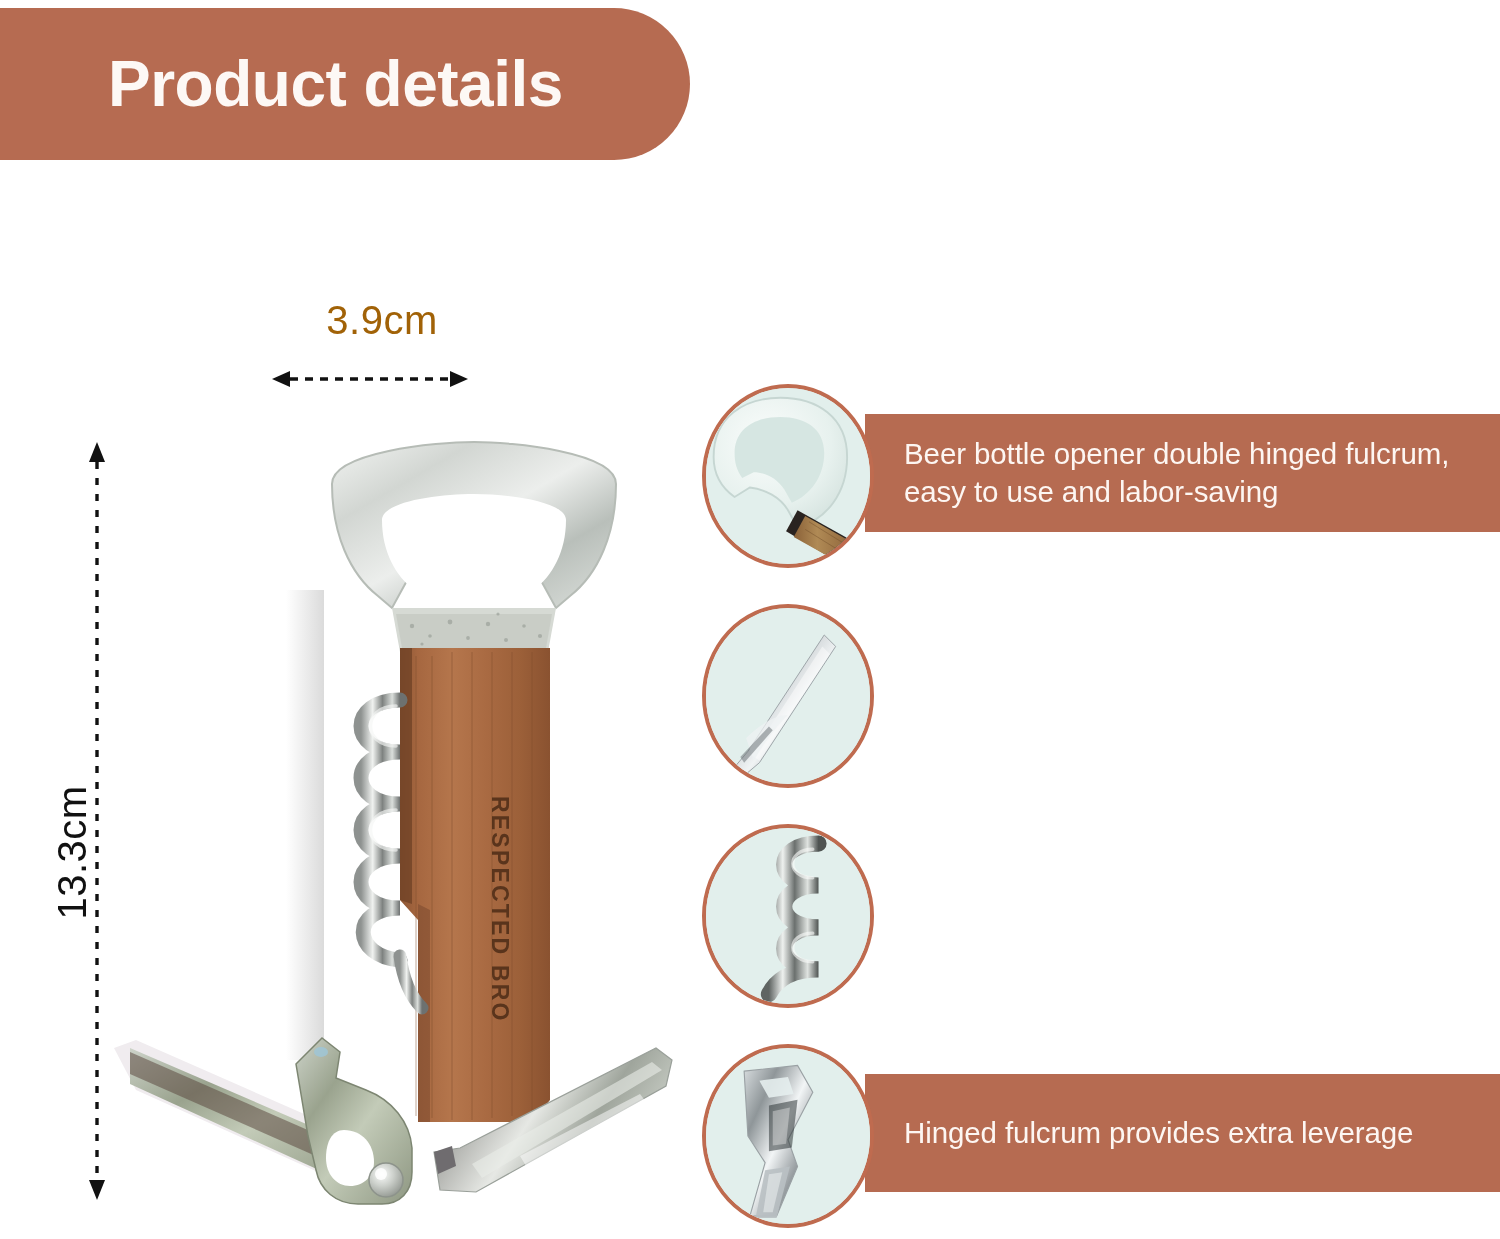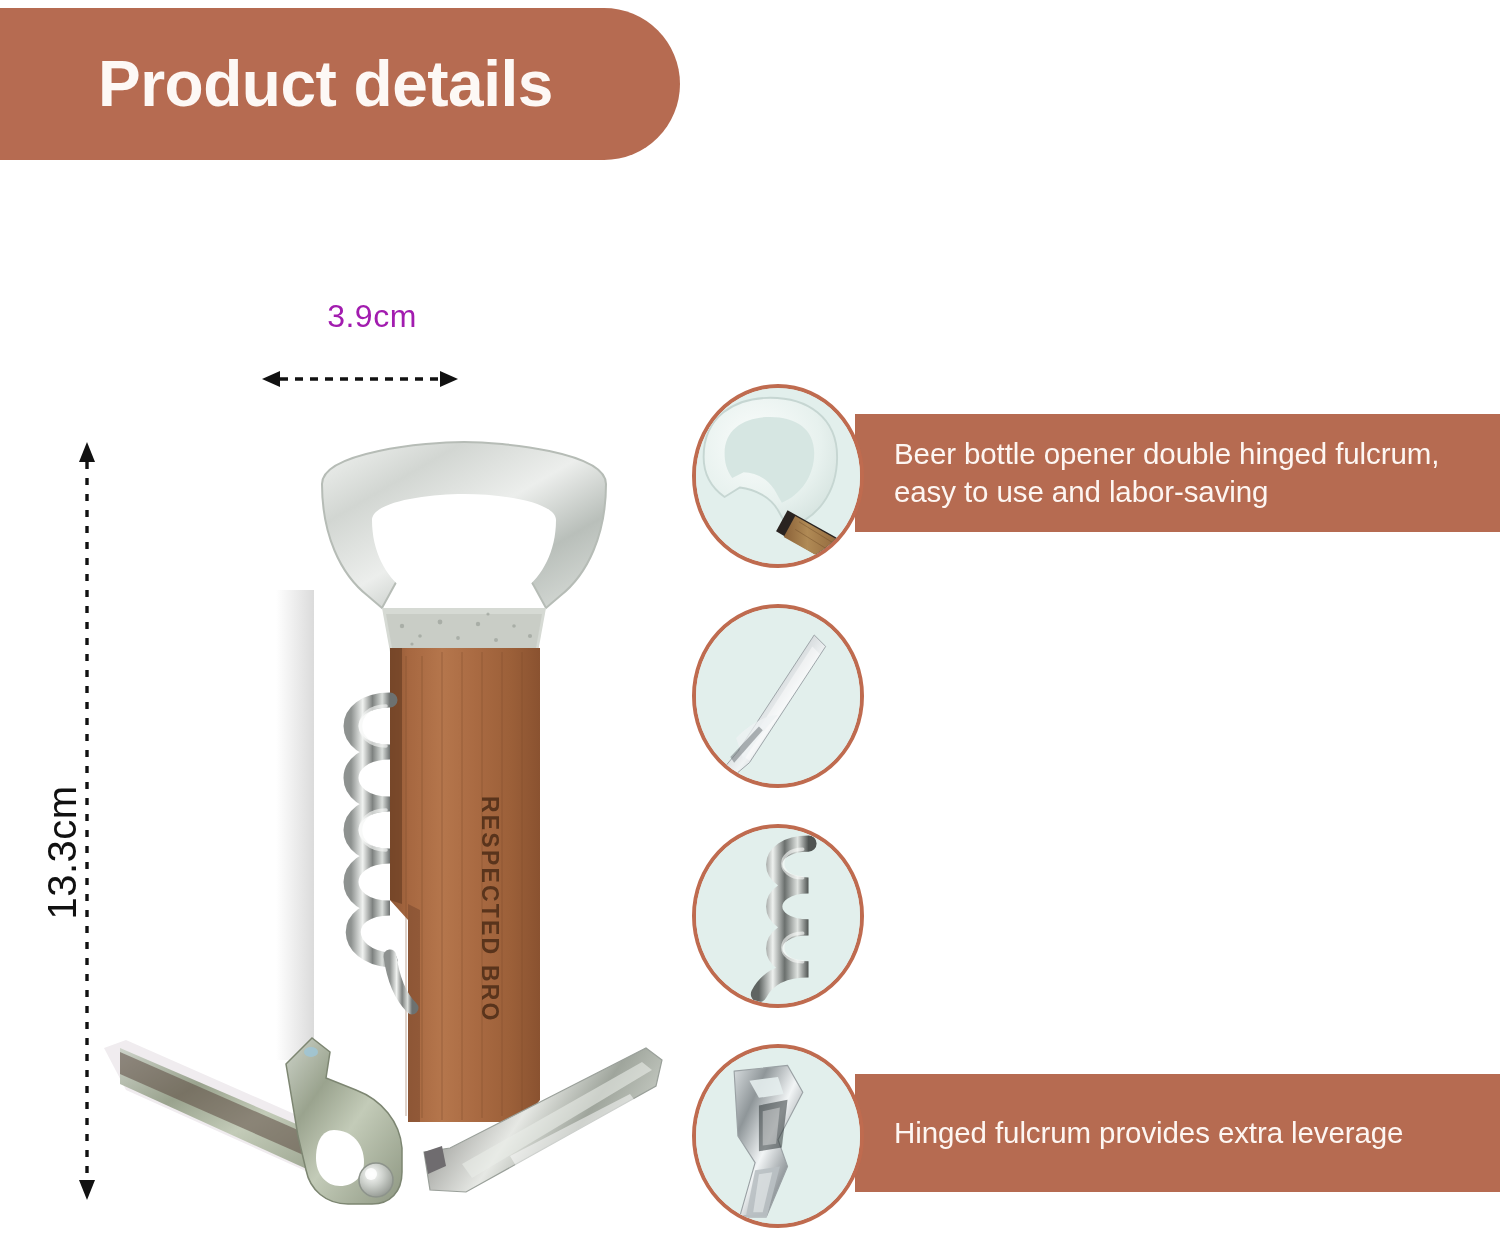--- a/index.html
+++ b/index.html
@@ -8,20 +8,21 @@
     height: 1239px;
     background: #ffffff;
     font-family: "Liberation Sans", sans-serif;
     overflow: hidden;
   }
   #stage {
     position: relative;
     width: 1452px;
     height: 1239px;
     background: #ffffff;
+    margin-left: 10px;
   }
 
   
   .header-banner {
     position: absolute;
     left: -40px;
     top: 8px;
     width: 720px;
     height: 152px;
     background: #b66b51;
@@ -46,22 +47,22 @@
     width: 680px;
     height: 1069px;
   }
 
   .dim-width-label {
     position: absolute;
     left: 262px;
     top: 128px;
     width: 220px;
     text-align: center;
-    font-size: 32px;
-    color: #a21caf;
+    font-size: 40px;
+    color: #a16207;
     letter-spacing: 0.5px;
   }
   .dim-width-arrow {
     position: absolute;
     left: 262px;
     top: 200px;
     width: 196px;
     height: 18px;
   }
 

